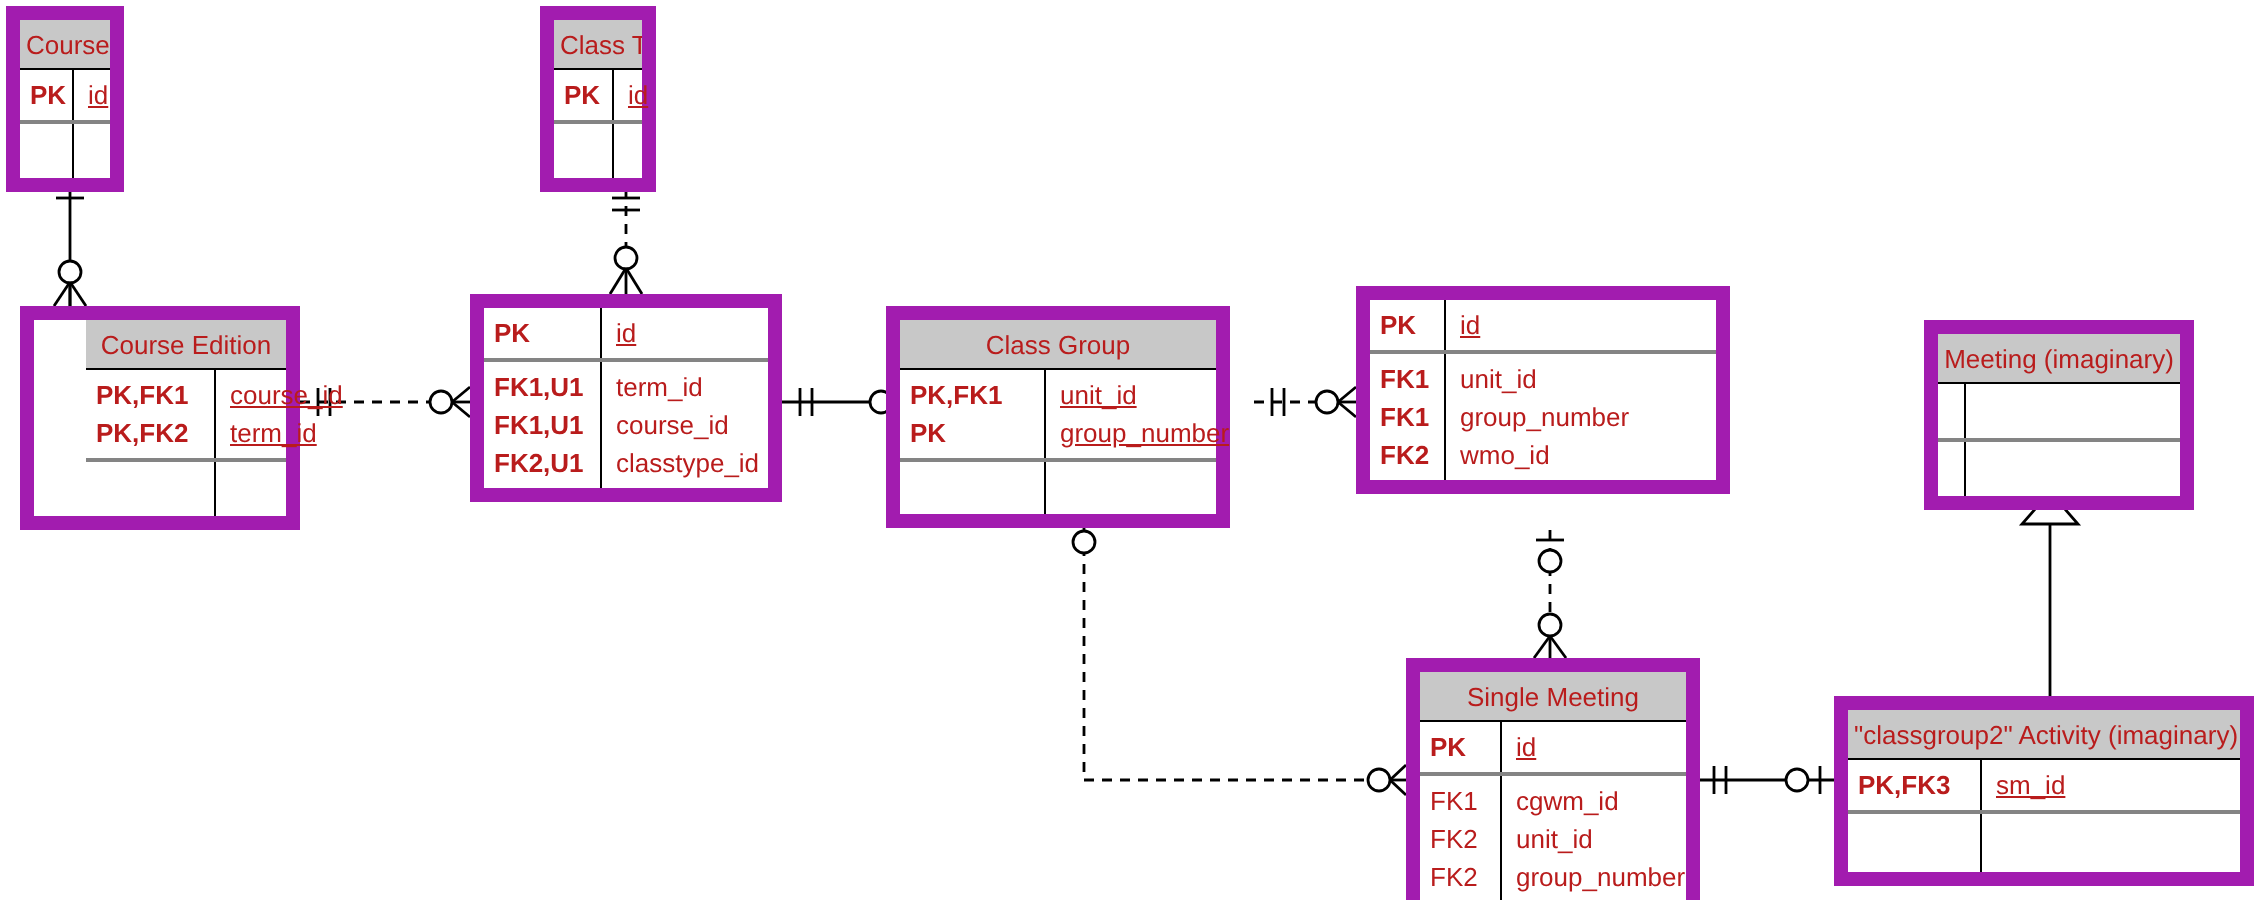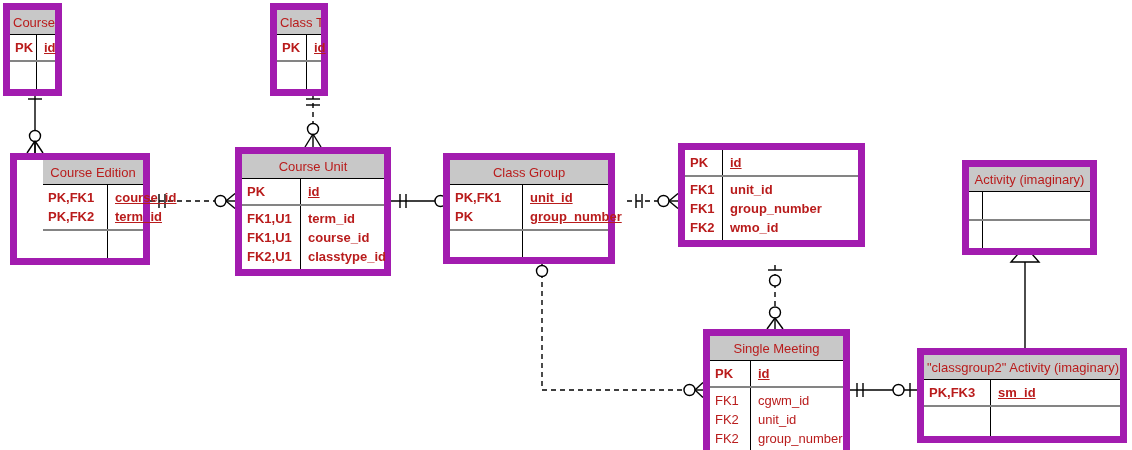--- a/index.html
+++ b/index.html
@@ -10,21 +10,21 @@
           font-size:13px;color:#b91c1c;}
   .ehdr{background:#c8c8c8;border-bottom:1px solid #000;text-align:center;
         padding:5px 3px 4px 3px;line-height:15px;white-space:nowrap;overflow:hidden;}
   .esec{position:relative;padding:3px 0;}
   .esec + .esec{border-top:2px solid #848484;}
   .esec::before{content:"";position:absolute;left:var(--kw);top:0;bottom:0;width:1px;background:#000;}
   .esec.empty{padding:0;}
   .erow{display:flex;line-height:19px;}
   .kcol{flex:0 0 var(--kw);width:var(--kw);box-sizing:border-box;padding-left:5px;
         font-weight:bold;white-space:nowrap;overflow:hidden;}
-  .acol{padding-left:8px;font-weight:bold;white-space:nowrap;}
+  .acol{padding-left:8px;font-weight:normal;white-space:nowrap;}
   .u{text-decoration:underline;}
   .normal .kcol,.normal .acol{font-weight:normal;}
   
   #e-course{left:3px;top:3px;width:59px;--kw:26px;}
   #e-classtype{left:270px;top:3px;width:58px;--kw:29px;}
   #e-courseedition{left:10px;top:153px;width:140px;padding-left:26px;--kw:64px;}
   #e-courseunit{left:235px;top:147px;width:156px;--kw:58px;}
   #e-classgroup{left:443px;top:153px;width:172px;--kw:72px;}
   #e-cgwm{left:678px;top:143px;width:187px;--kw:37px;}
   #e-activity{left:962px;top:160px;width:135px;--kw:13px;}
@@ -185,21 +185,20 @@
       </div>
       <div class="erow">
         <span class="kcol">PK,FK2</span>
         <span class="acol u">term_id</span>
       </div>
     </div>
     <div class="esec empty" style="height:27px"></div>
   </div>
 
   <div class="entity" id="e-courseunit">
-    <div class="ehdr">Course Unit</div>
     <div class="esec">
       <div class="erow">
         <span class="kcol">PK</span>
         <span class="acol u">id</span>
       </div>
     </div>
     <div class="esec">
       <div class="erow">
         <span class="kcol">FK1,U1</span>
         <span class="acol">term_id</span>
@@ -247,21 +246,21 @@
         <span class="acol">group_number</span>
       </div>
       <div class="erow">
         <span class="kcol">FK2</span>
         <span class="acol">wmo_id</span>
       </div>
     </div>
   </div>
 
   <div class="entity" id="e-activity">
-    <div class="ehdr">Activity (imaginary)</div>
+    <div class="ehdr">Meeting (imaginary)</div>
     <div class="esec empty" style="height:27px"></div>
     <div class="esec empty" style="height:27px"></div>
   </div>
 
   <div class="entity" id="e-singlemeeting">
     <div class="ehdr">Single Meeting</div>
     <div class="esec">
       <div class="erow">
         <span class="kcol">PK</span>
         <span class="acol u">id</span>

